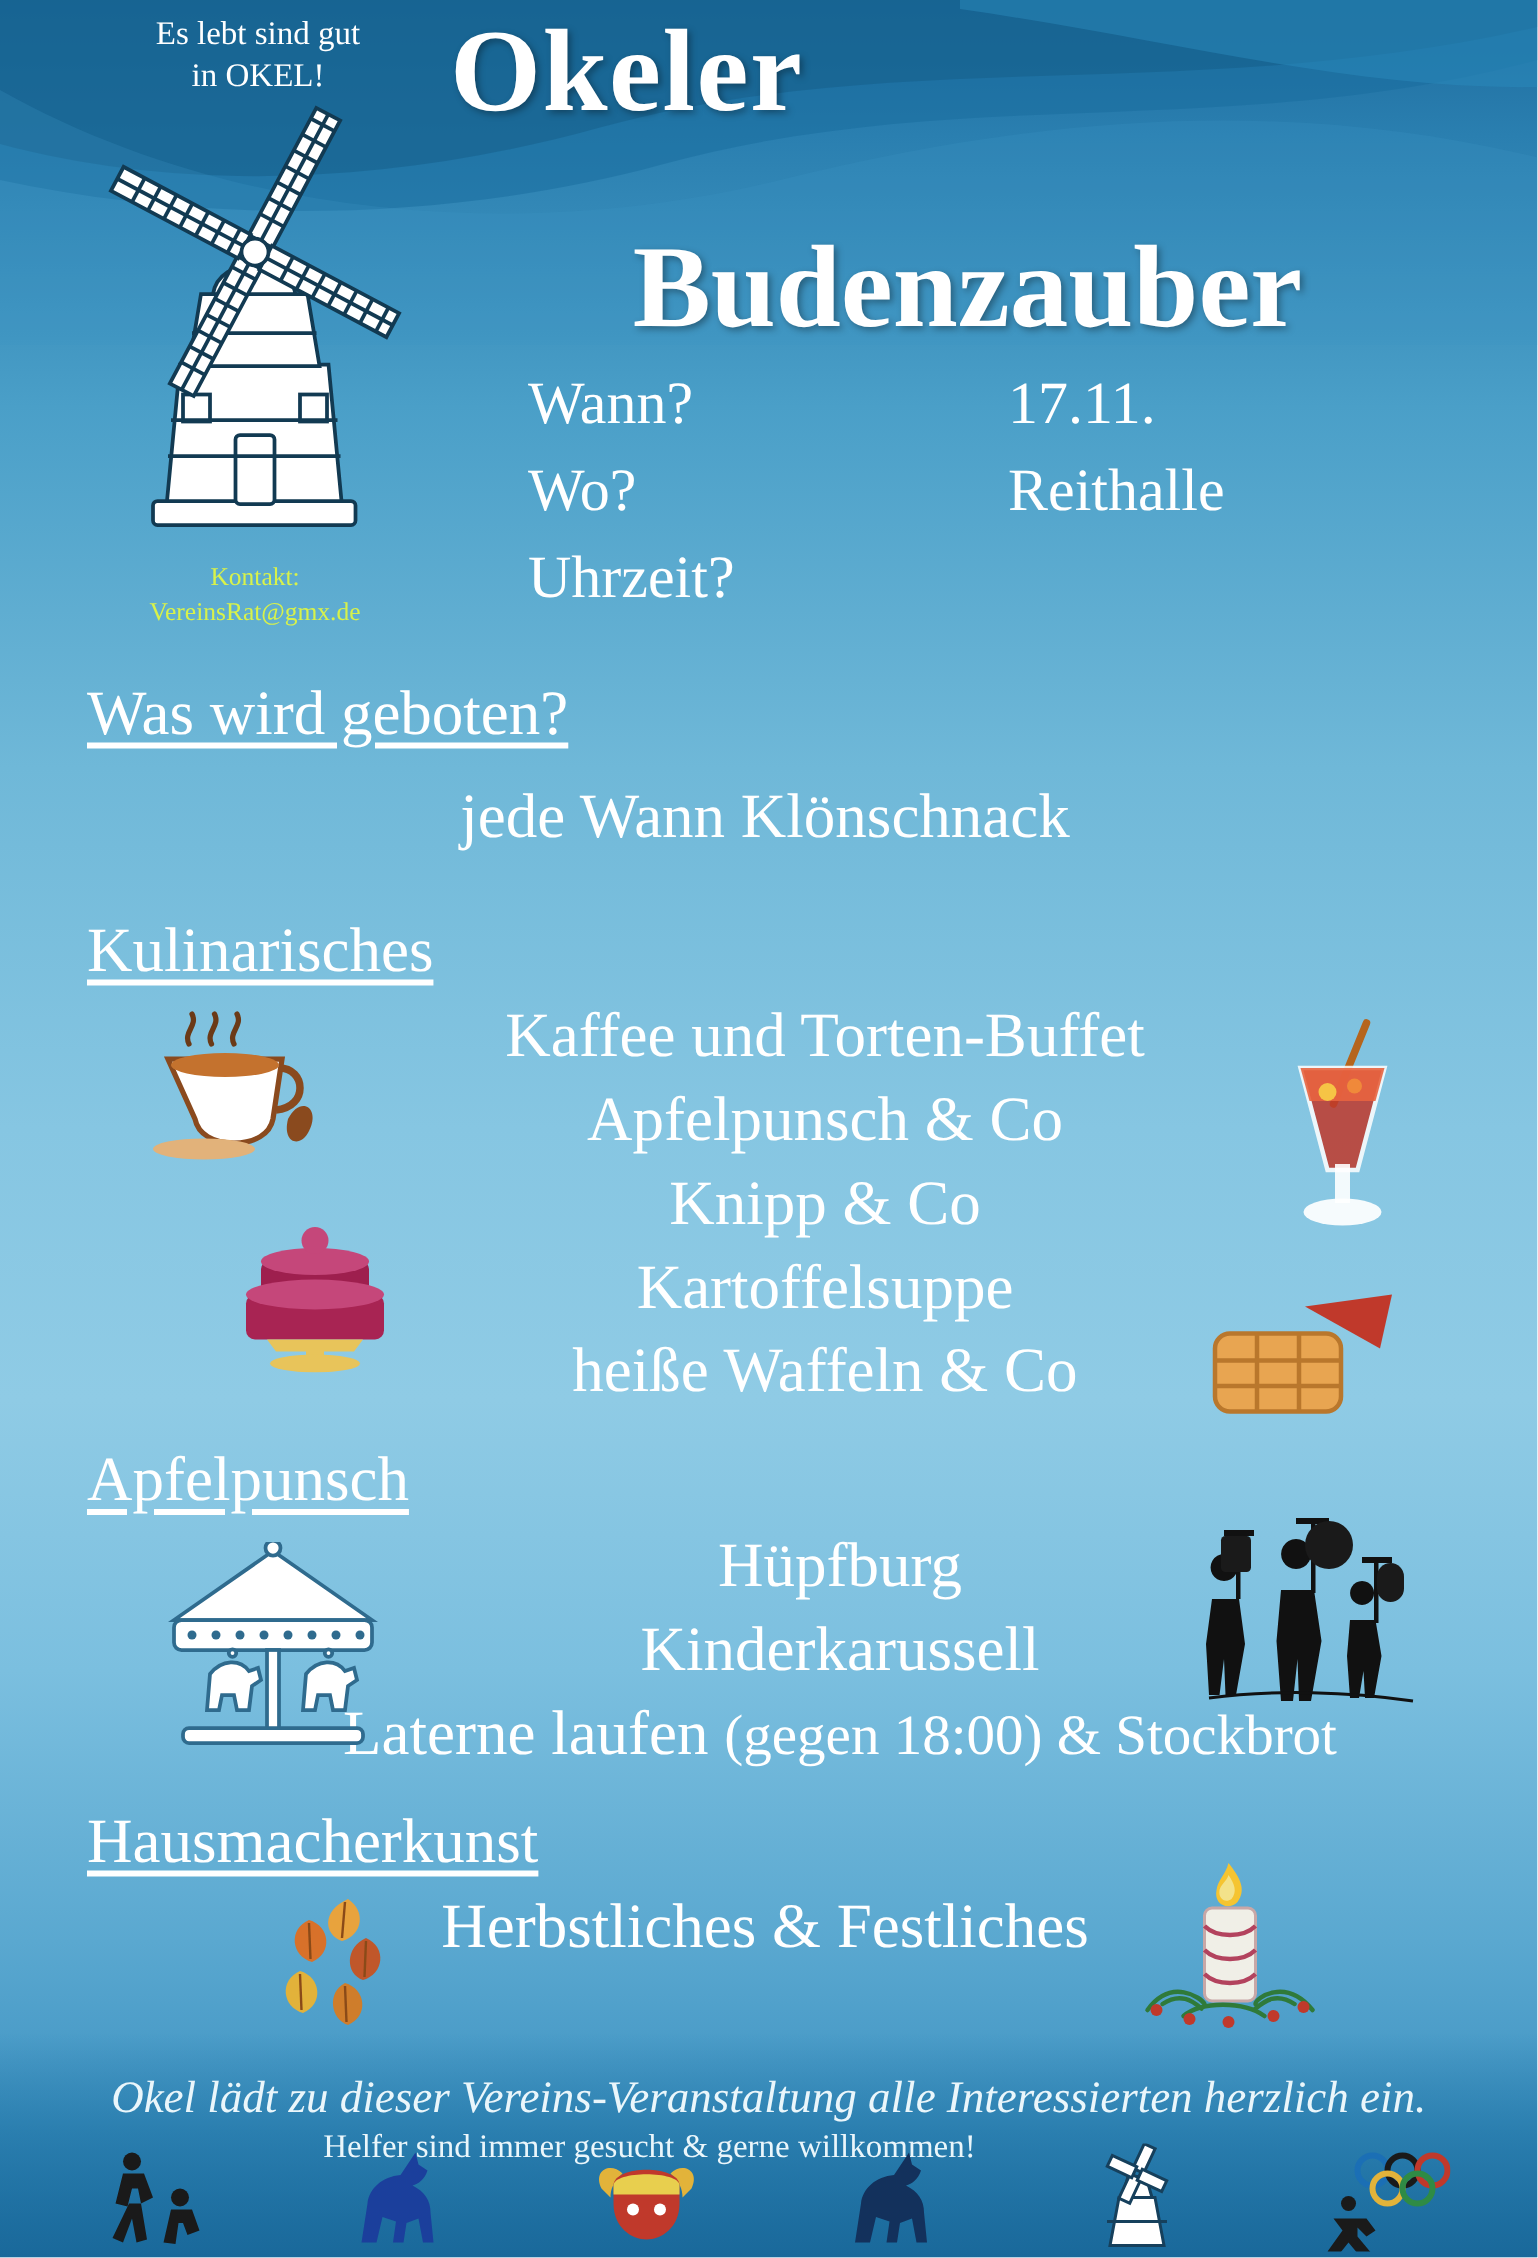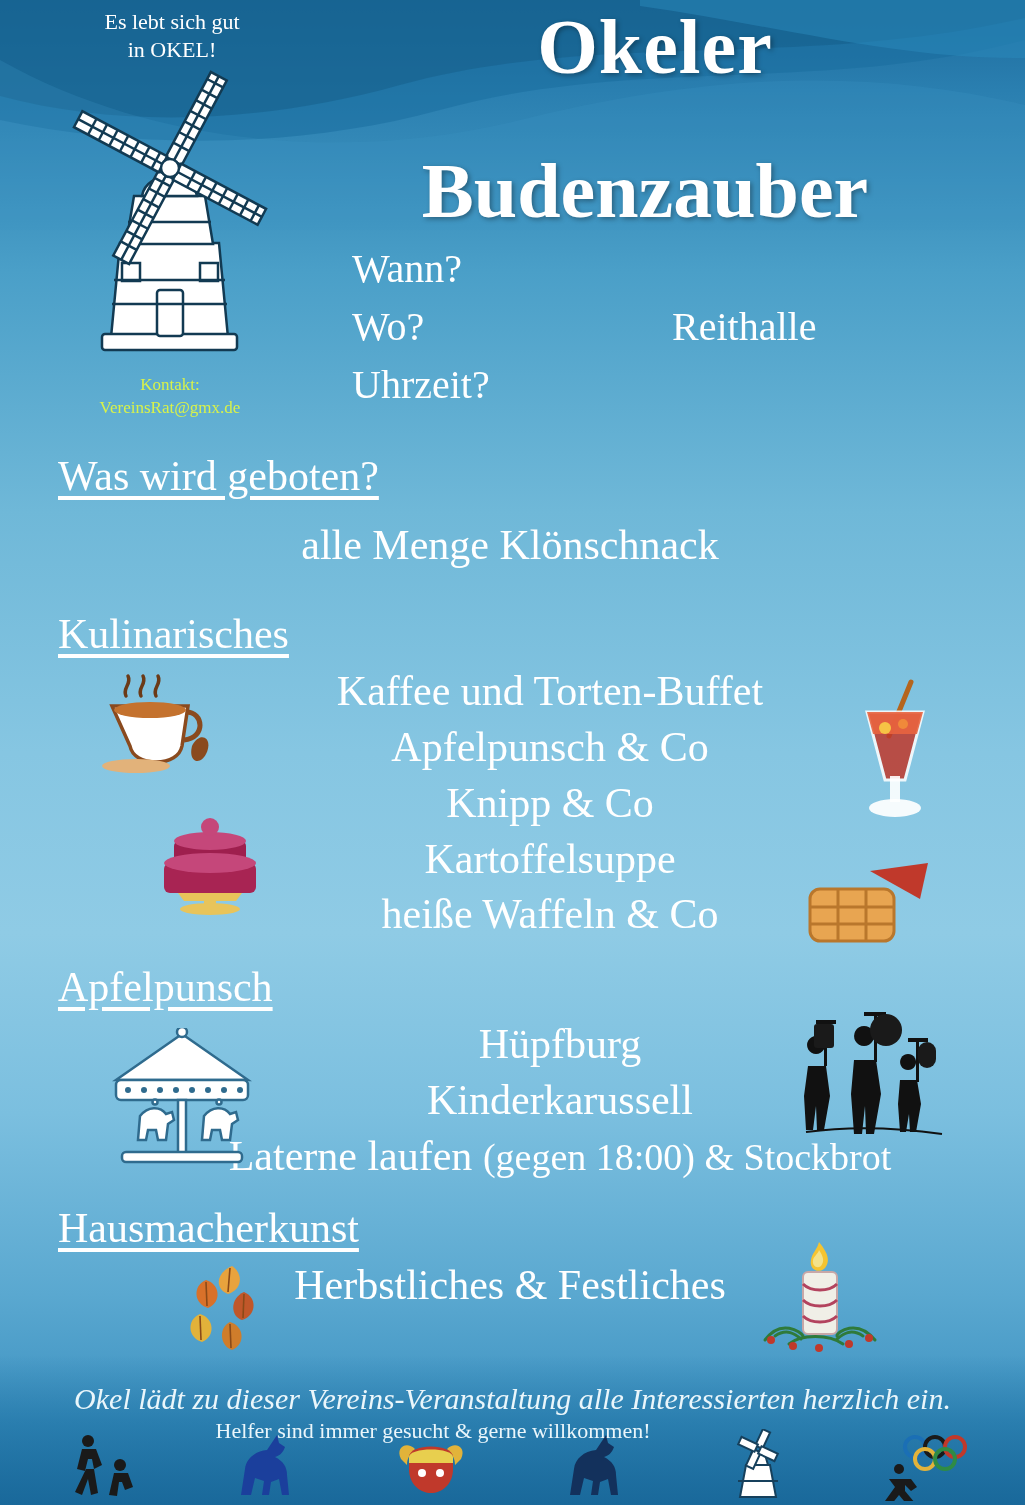--- a/index.html
+++ b/index.html
@@ -46,21 +46,21 @@
     position: absolute; left: 62px; top: 58px; width: 215px; height: 300px;
   }
   .contact {
     position: absolute; left: 40px; top: 362px; width: 260px;
     text-align: center; font-size: 17px; line-height: 1.35;
     color: #d8f24a; font-family: "Liberation Serif", serif; margin-top: 12px;
   }
 
   .title1 {
     position: absolute; left: 300px; top: 6px; width: 710px;
-    text-align: center; font-size: 78px; font-weight: bold;
+    text-align: left; font-size: 78px; font-weight: bold;
     letter-spacing: 1px; line-height: 1.05;
     text-shadow: 2px 2px 5px rgba(0,0,0,0.35);
   }
   .title2 {
     position: absolute; left: 275px; top: 150px; width: 740px;
     text-align: center; font-size: 78px; font-weight: bold;
     letter-spacing: 0px; line-height: 1.05;
     text-shadow: 2px 2px 5px rgba(0,0,0,0.35);
   }
 
@@ -134,21 +134,21 @@
 <div id="poster">
 
   <svg class="wave-band" viewBox="0 0 1025 230" preserveAspectRatio="none">
     <path d="M0,0 L1025,0 L1025,40 C820,95 640,55 440,110 C300,148 140,150 0,120 Z" fill="#1a6e9f" opacity="0.55"></path>
     <path d="M0,0 L1025,0 L1025,18 C800,70 600,30 400,85 C260,124 120,128 0,96 Z" fill="#145a86" opacity="0.45"></path>
     <path d="M0,60 C160,150 360,160 520,120 C720,70 880,70 1025,105 L1025,230 L0,230 Z" fill="#3d93c3" opacity="0.25"></path>
     <path d="M640,6 C780,26 900,60 1025,58 L1025,0 L640,0 Z" fill="#2a89bb" opacity="0.5"></path>
   </svg>
 
   <div class="slogan">
-    <div>Es lebt sich gut</div>
+    <div>Es lebt sind gut</div>
     <div>in OKEL!</div>
   </div>
 
   <svg class="windmill" viewBox="0 0 215 300">
     <g stroke="#123a52" stroke-width="2.5" fill="#ffffff">
 
       <path d="M48,290 L58,185 L157,185 L167,290 Z"></path>
       <rect x="40" y="276" width="135" height="16" rx="3"></rect>
       <path d="M64,186 L72,138 L143,138 L151,186 Z"></path>
 
@@ -212,33 +212,34 @@
     <div>Kontakt:</div>
     <div>VereinsRat@gmx.de</div>
   </div>
 
   <div class="title1">Okeler</div>
   <div class="title2">Budenzauber</div>
 
   <div class="facts">
     <div class="facts-row">
       <div class="facts-q">Wann?</div>
+      <div class="facts-a">17.11.</div>
     </div>
     <div class="facts-row">
       <div class="facts-q">Wo?</div>
       <div class="facts-a">Reithalle</div>
     </div>
     <div class="facts-row">
       <div class="facts-q">Uhrzeit?</div>
     </div>
   </div>
 
   <div class="section-head" id="head-geboten">Was wird geboten?</div>
   <div class="lines" id="list-geboten">
-    <div>alle Menge Klönschnack</div>
+    <div>jede Wann Klönschnack</div>
   </div>
 
   <div class="section-head" id="head-kulinarisch">Kulinarisches</div>
   <div class="lines" id="list-kulinarisch">
     <div>Kaffee und Torten-Buffet</div>
     <div>Apfelpunsch &amp; Co</div>
     <div>Knipp &amp; Co</div>
     <div>Kartoffelsuppe</div>
     <div>heiße Waffeln &amp; Co</div>
   </div>

